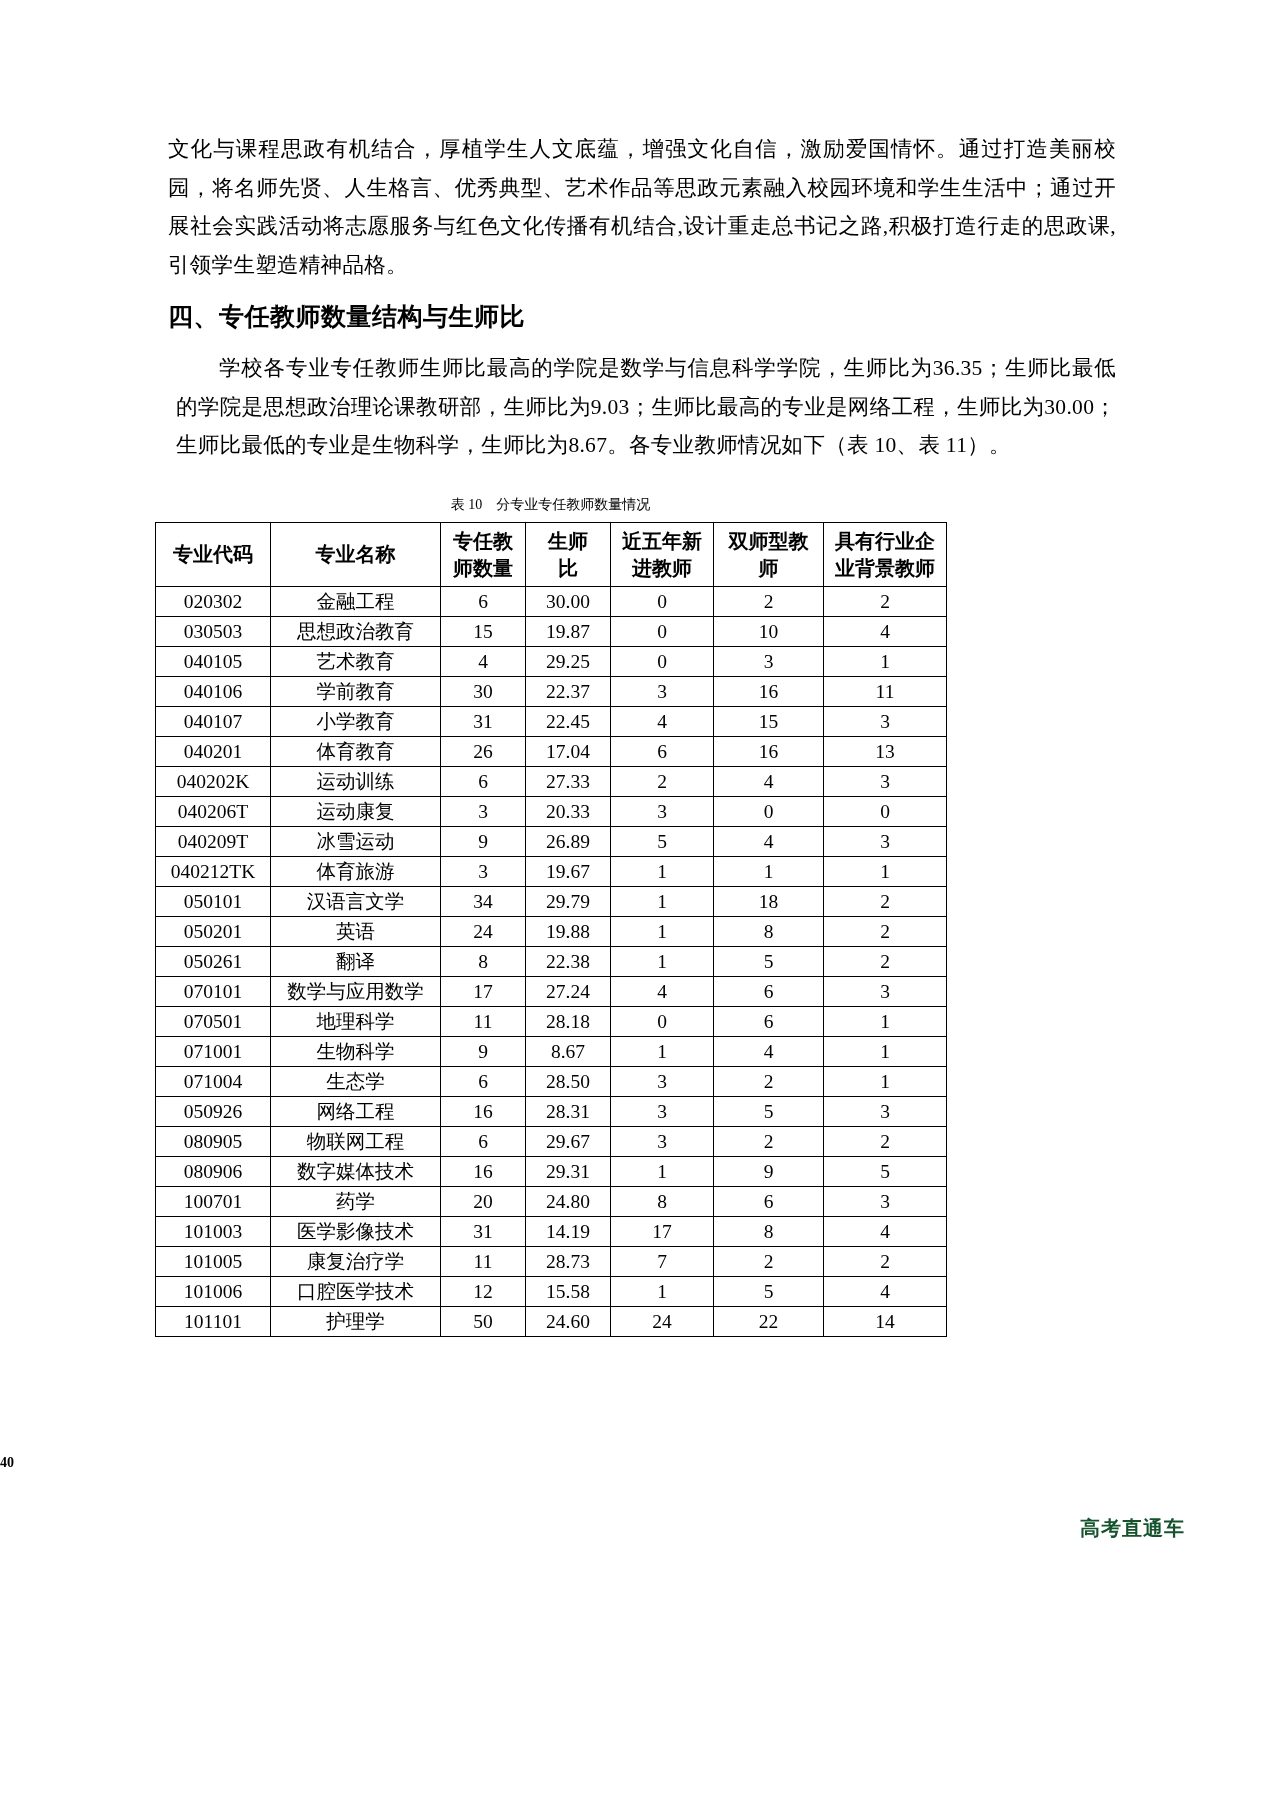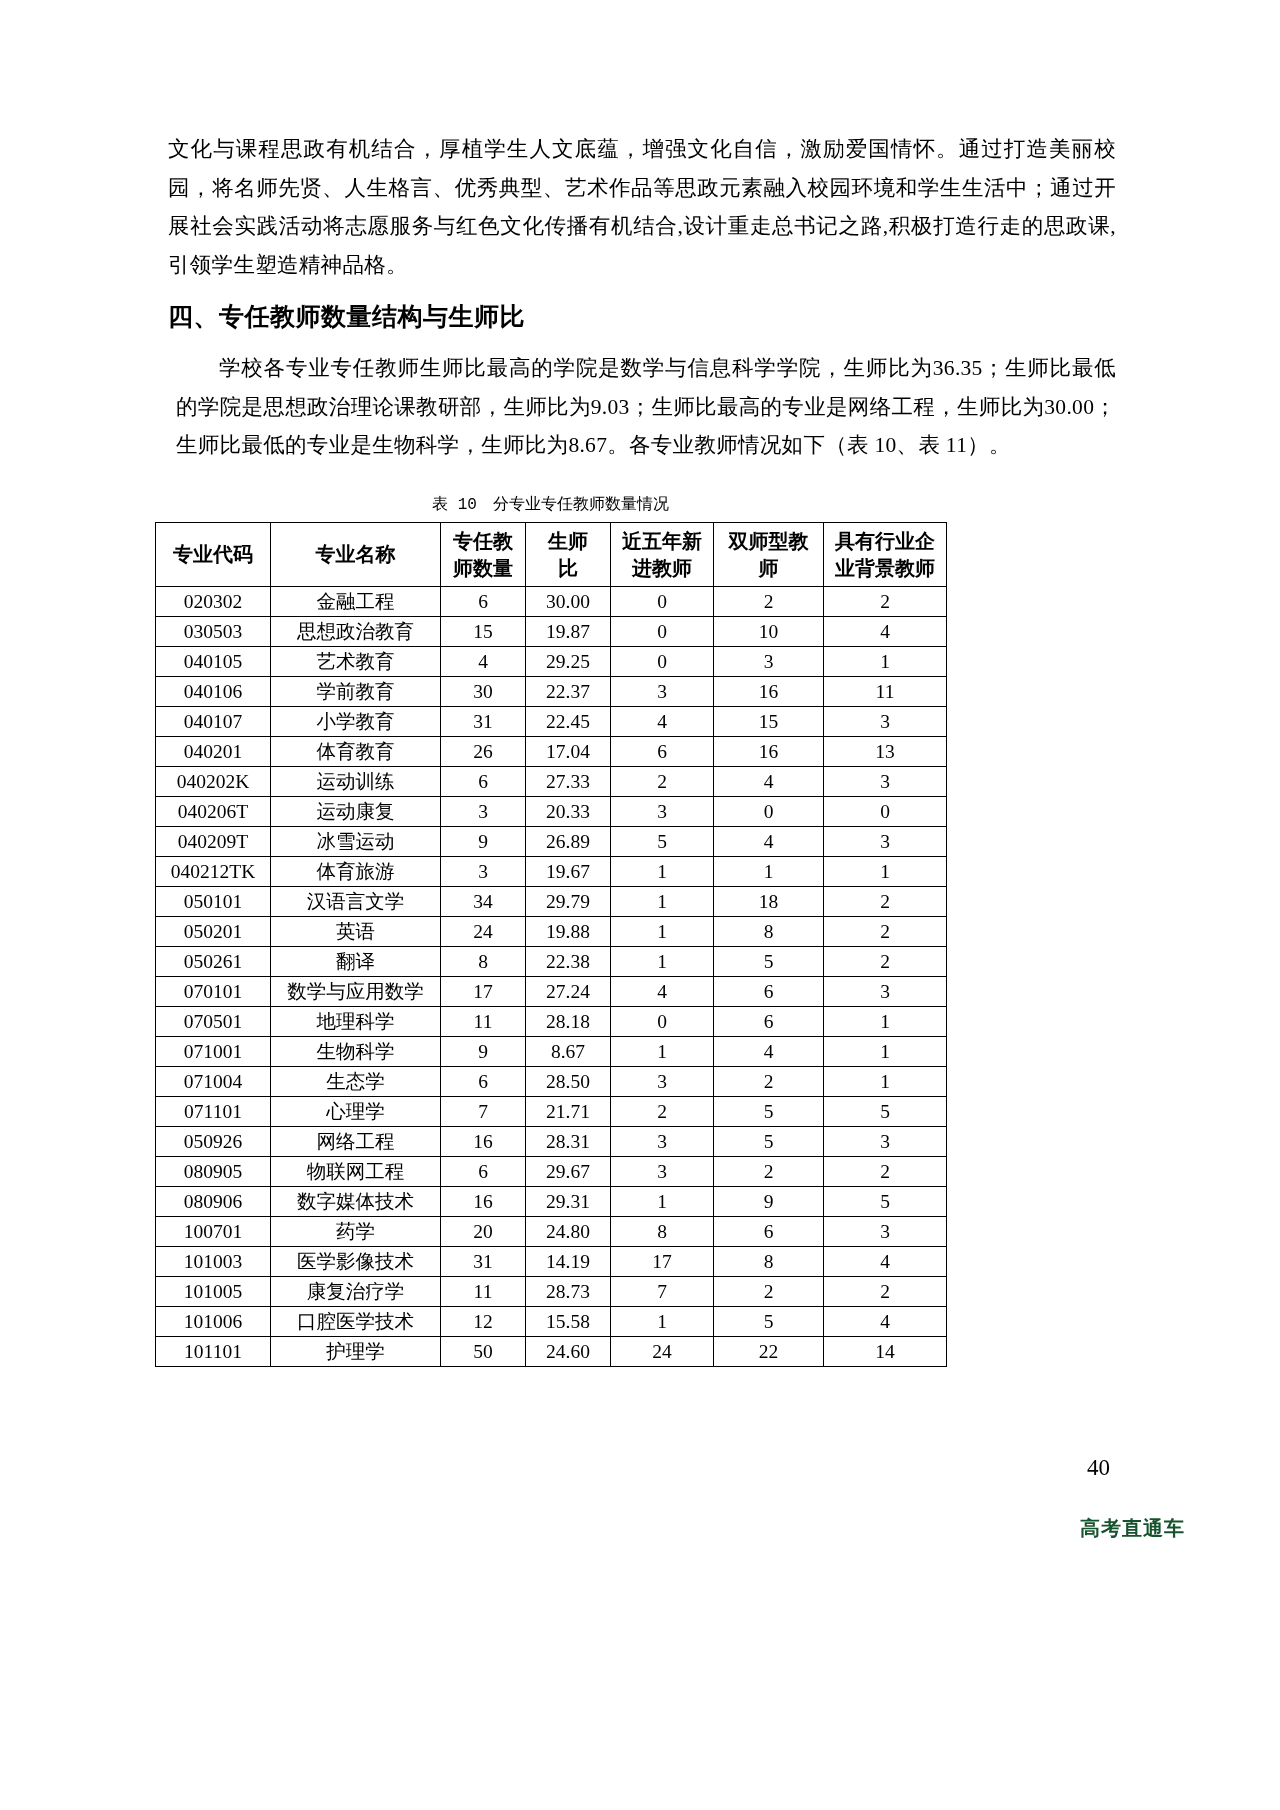--- a/index.html
+++ b/index.html
@@ -35,24 +35,23 @@
     letter-spacing: 0.5px;
   }
   .table-wrap {
     position: absolute;
     left: 155px;
     top: 492px;
     width: 791px;
   }
   .table-caption {
     text-align: center;
-    font-size: 16px;
+    font-size: 14px;
     line-height: 26px;
     margin-bottom: 4px;
-    font-family: Liberation Mono, monospace;
   }
   table.data-table {
     border-collapse: collapse;
     width: 791px;
     table-layout: fixed;
   }
   table.data-table th, table.data-table td {
     border: 1px solid #000000;
     text-align: center;
     vertical-align: middle;
@@ -76,22 +75,23 @@
   col.c-ft   { width: 85px; }
   col.c-ratio{ width: 85px; }
   col.c-new  { width: 103px; }
   col.c-dual { width: 110px; }
   col.c-ind  { width: 123px; }
   .page-number {
     position: absolute;
     left: 0;
     top: 1455px;
     width: 1110px;
-    text-align: right;
-    font-size: 23px;
+    text-align: left;
+    font-size: 14px;
+    font-weight: bold;
   }
   .watermark {
     position: absolute;
     right: 95px;
     bottom: 22px;
     font-family: "Liberation Sans", "DejaVu Sans", sans-serif;
     font-weight: bold;
     font-size: 20px;
     color: #14532d;
     letter-spacing: 1px;
@@ -287,29 +287,20 @@
           <tr>
             <td>071004</td>
             <td>生态学</td>
             <td>6</td>
             <td>28.50</td>
             <td>3</td>
             <td>2</td>
             <td>1</td>
           </tr>
           <tr>
-            <td>071101</td>
-            <td>心理学</td>
-            <td>7</td>
-            <td>21.71</td>
-            <td>2</td>
-            <td>5</td>
-            <td>5</td>
-          </tr>
-          <tr>
             <td>050926</td>
             <td>网络工程</td>
             <td>16</td>
             <td>28.31</td>
             <td>3</td>
             <td>5</td>
             <td>3</td>
           </tr>
           <tr>
             <td>080905</td>

